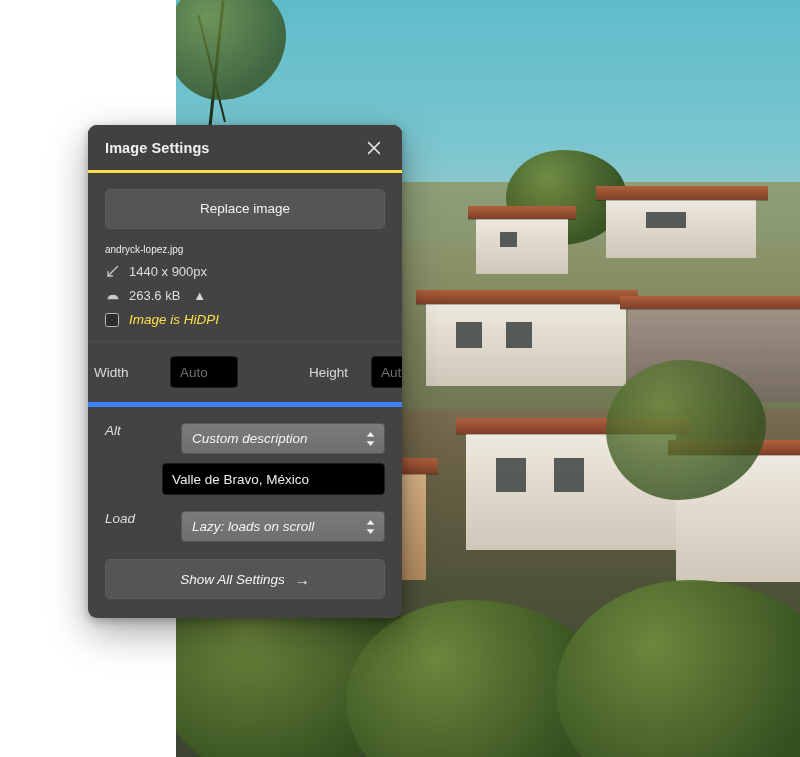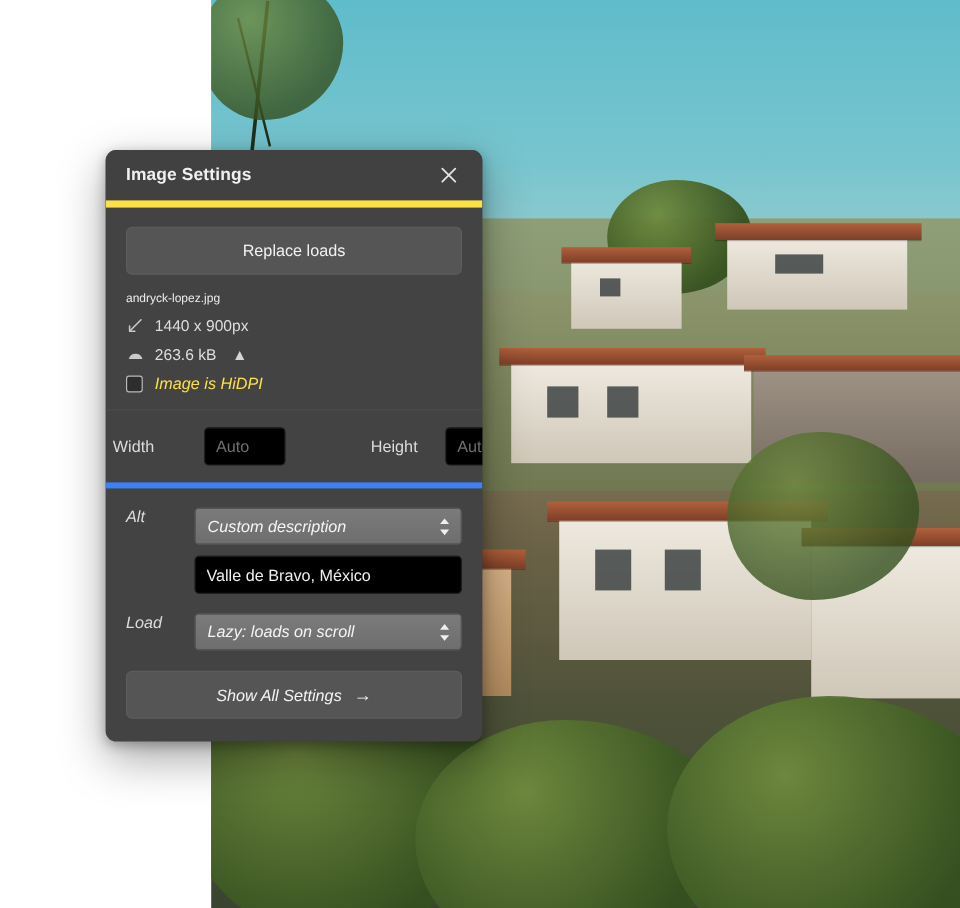--- a/index.html
+++ b/index.html
@@ -80,21 +80,21 @@
     color: #e9e9e9;
   }
 
   .panel-header {
     height: 48px;
     background: #414141;
     display: flex;
     align-items: center;
     justify-content: space-between;
     padding: 0 16px 0 17px;
-    border-bottom: 6px solid #fde047;
+    border-bottom: 3px solid #fde047;
   }
   .panel-title {
     font-size: 14.5px;
     font-weight: 700;
     color: #f0f0f0;
     letter-spacing: .1px;
   }
   .close-btn {
     width: 24px; height: 24px;
     display: flex; align-items: center; justify-content: center;
@@ -202,20 +202,21 @@
     display: flex;
     padding: 11px 17px 0 17px;
     font-style: italic;
   }
   .field-row.first { padding-top: 16px; }
   .field-row .field-label { width: 57px; flex: 0 0 57px; }
 
   .select-wrap {
     position: relative;
     flex: 1 1 auto;
+    margin-left: 19px;
   }
   .fake-select {
     width: 100%;
     height: 31px;
     background: linear-gradient(#7b7b7b, #6e6e6e);
     border: 1px solid #585858;
     border-radius: 4px;
     color: #f4f4f4;
     font-size: 13.5px;
     display: flex;
@@ -321,21 +322,21 @@
     <div class="panel-header">
       <div class="panel-title">Image Settings</div>
       <div class="close-btn">
         <svg width="14" height="14" viewBox="0 0 14 14" aria-hidden="true">
           <path d="M1.6 1.6 L12.4 12.4 M12.4 1.6 L1.6 12.4" stroke="currentColor" stroke-width="1.5" stroke-linecap="round" fill="none"></path>
         </svg>
       </div>
     </div>
 
     <div class="section divided">
-      <button class="replace-btn">Replace loads</button>
+      <button class="replace-btn">Replace image</button>
 
       <div class="meta">
         <div class="filename">andryck-lopez.jpg</div>
 
         <div class="meta-row">
           <span class="meta-icon">
             <svg width="13" height="13" viewBox="0 0 13 13" aria-hidden="true">
               <path d="M11.5 1.5 L2.2 10.8" stroke="currentColor" stroke-width="1.3" stroke-linecap="round" fill="none"></path>
               <path d="M2 6.6 L2 11 L6.4 11" stroke="currentColor" stroke-width="1.3" stroke-linecap="round" stroke-linejoin="round" fill="none"></path>
             </svg>

